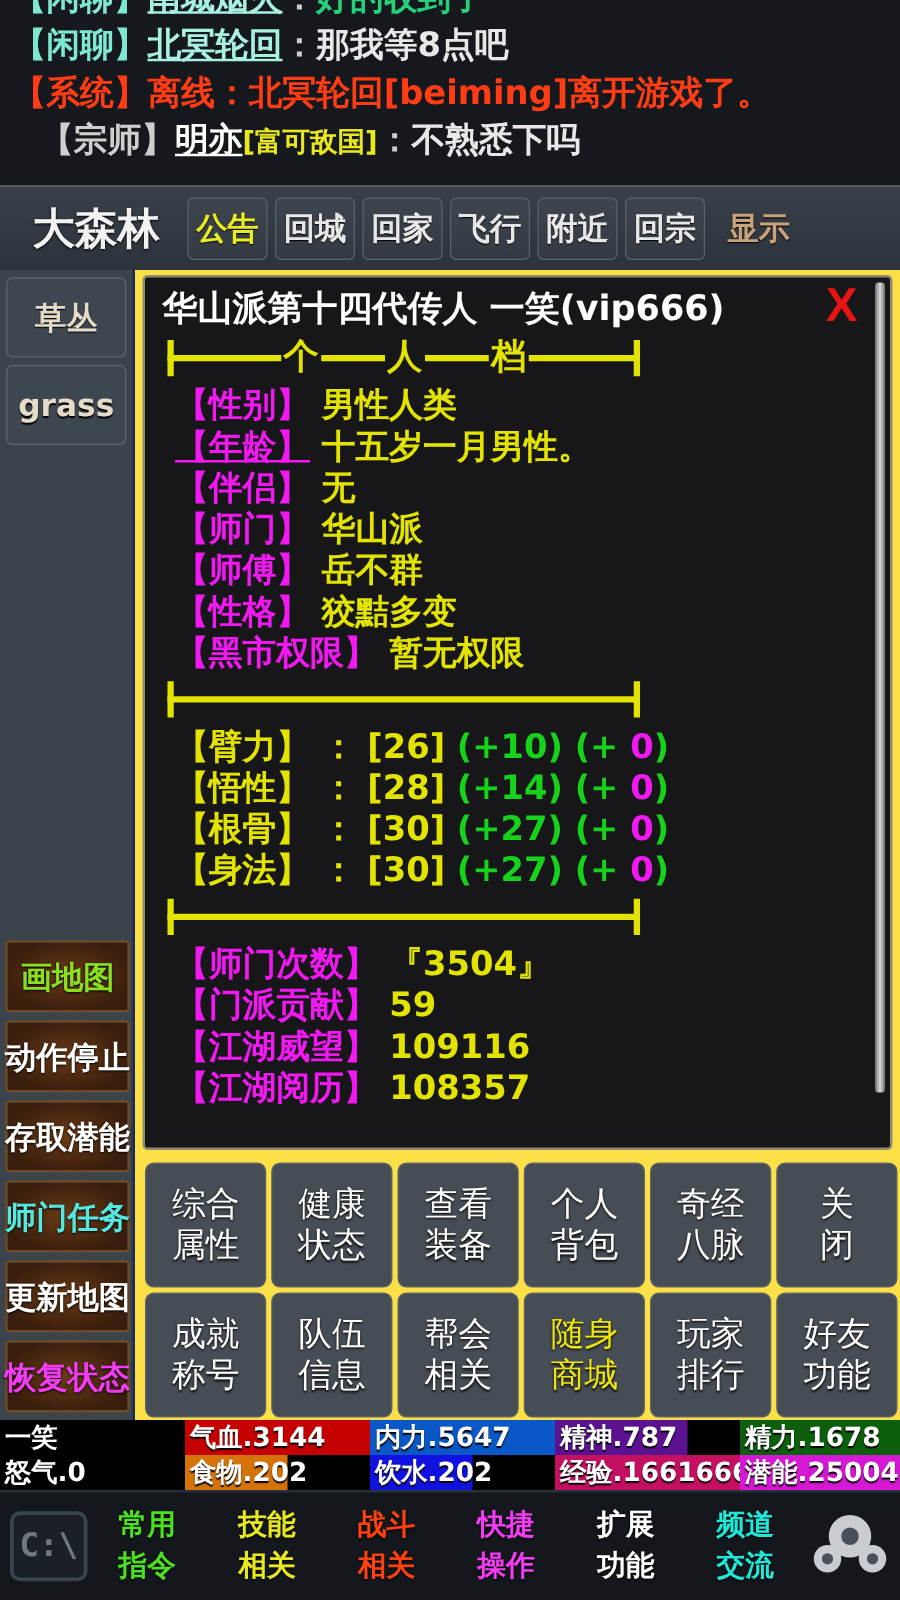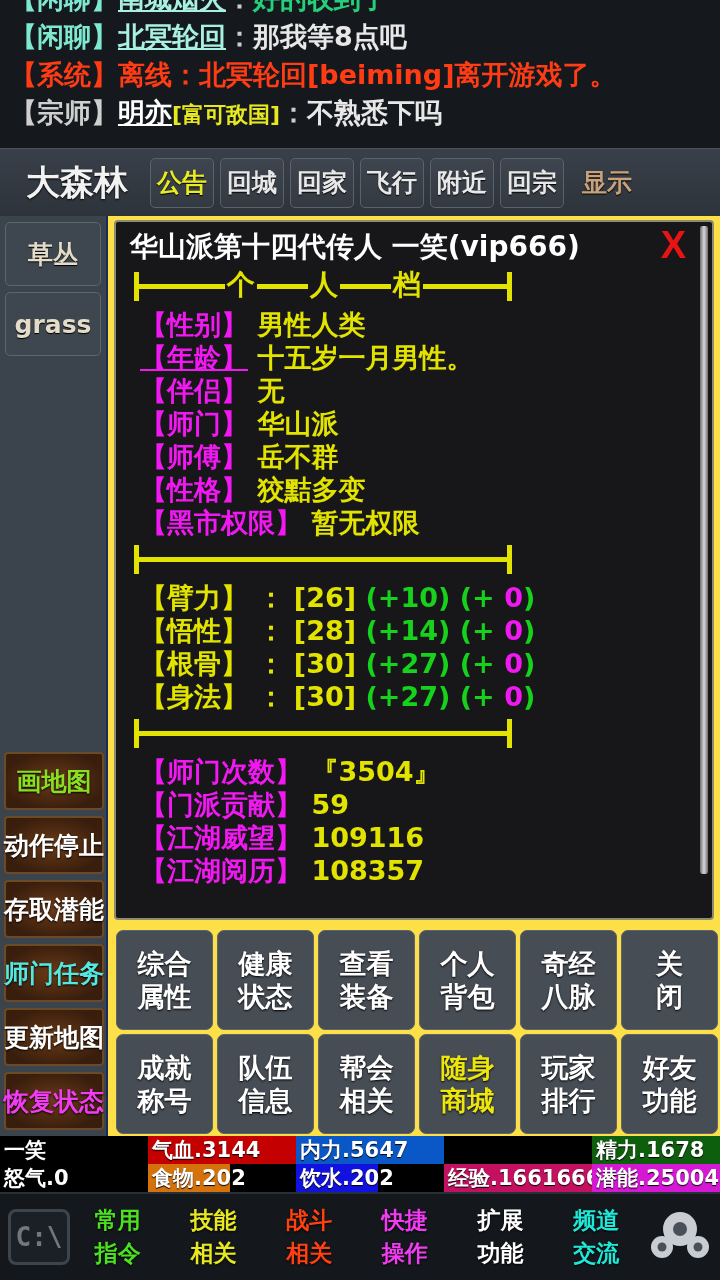--- a/index.html
+++ b/index.html
@@ -164,21 +164,21 @@
     grid-template-columns: repeat(6, 1fr);
     grid-template-rows: repeat(2, 1fr);
     gap: 4px;
     padding: 2px;
   }
   .gbtn {
     background: #474d55;
     border: 1px solid #5d646d;
     border-radius: 7px;
     color: #ffffff;
-    font-size: 27px; font-weight: bold;
+    font-size: 27px; font-weight: normal;
     line-height: 33px;
     display: flex; flex-direction: column;
     align-items: center; justify-content: center;
     text-shadow: 0 1px 2px #000;
   }
   .gbtn.hl { color: #ece60e; }
 
   
   .status {
     position: absolute; left: 0; top: 1136px; width: 720px; height: 56px;
@@ -222,21 +222,21 @@
 </style>
 </head>
 <body>
 
 <div id="app">
 
   <div class="chatlog" id="chatlog">
       <div class="chat-line first"><span class="chat-seg" style="color: rgb(126, 232, 208);">【闲聊】</span><span class="chat-seg underline" style="color: rgb(168, 240, 224);">南城烟火</span><span class="chat-seg" style="color: rgb(204, 204, 204);">：</span><span class="chat-seg" style="color: rgb(37, 208, 122);">好的收到了</span></div>
       <div class="chat-line"><span class="chat-seg" style="color: rgb(126, 232, 208);">【闲聊】</span><span class="chat-seg underline" style="color: rgb(168, 240, 224);">北冥轮回</span><span class="chat-seg" style="color: rgb(204, 204, 204);">：</span><span class="chat-seg" style="color: rgb(232, 232, 232);">那我等8点吧</span></div>
       <div class="chat-line"><span class="chat-seg" style="color: rgb(255, 60, 20);">【系统】</span><span class="chat-seg" style="color: rgb(255, 60, 20);">离线：北冥轮回[beiming]离开游戏了。</span></div>
-      <div class="chat-line"><span class="chat-seg" style="color: rgb(207, 207, 207);">【宗师】</span><span class="chat-seg underline" style="color: rgb(255, 255, 255);">明亦</span><span class="chat-seg sm" style="color: rgb(232, 232, 32);">[富可敌国]</span><span class="chat-seg" style="color: rgb(204, 204, 204);">：</span><span class="chat-seg" style="color: rgb(232, 232, 232);">不熟悉下吗</span></div>
+      <div class="chat-line"><span class="chat-seg" style="color: rgb(207, 207, 207); margin-left: 22px;">【宗师】</span><span class="chat-seg underline" style="color: rgb(255, 255, 255);">明亦</span><span class="chat-seg sm" style="color: rgb(232, 232, 32);">[富可敌国]</span><span class="chat-seg" style="color: rgb(204, 204, 204);">：</span><span class="chat-seg" style="color: rgb(232, 232, 232);">不熟悉下吗</span></div>
     </div>
 
   <div class="header">
     <div class="map-name">大森林</div>
     <div id="header-buttons" style="display:flex;align-items:center;">
         <div class="hbtn accent">公告</div>
         <div class="hbtn">回城</div>
         <div class="hbtn">回家</div>
         <div class="hbtn">飞行</div>
         <div class="hbtn">附近</div>
@@ -360,20 +360,24 @@
           <div class="fill" style="width: 0px; background: rgb(0, 0, 0);"></div>
           <div class="lbl">一笑</div>
         </div>
         <div class="cell" style="left: 148px; width: 148px;">
           <div class="fill" style="width: 148px; background: rgb(196, 0, 0);"></div>
           <div class="lbl">气血.3144</div>
         </div>
         <div class="cell" style="left: 296px; width: 148px;">
           <div class="fill" style="width: 148px; background: rgb(10, 88, 200);"></div>
           <div class="lbl">内力.5647</div>
+        </div>
+        <div class="cell" style="left: 444px; width: 148px;">
+          <div class="fill" style="width: 106px; background: rgb(91, 18, 144);"></div>
+          <div class="lbl">精神.787</div>
         </div>
         <div class="cell" style="left: 592px; width: 128px;">
           <div class="fill" style="width: 128px; background: rgb(13, 94, 13);"></div>
           <div class="lbl">精力.1678</div>
         </div>
       </div>
     <div class="srow" id="status-row2">
         <div class="cell" style="left: 0px; width: 148px;">
           <div class="fill" style="width: 0px; background: rgb(0, 0, 0);"></div>
           <div class="lbl">怒气.0</div>

